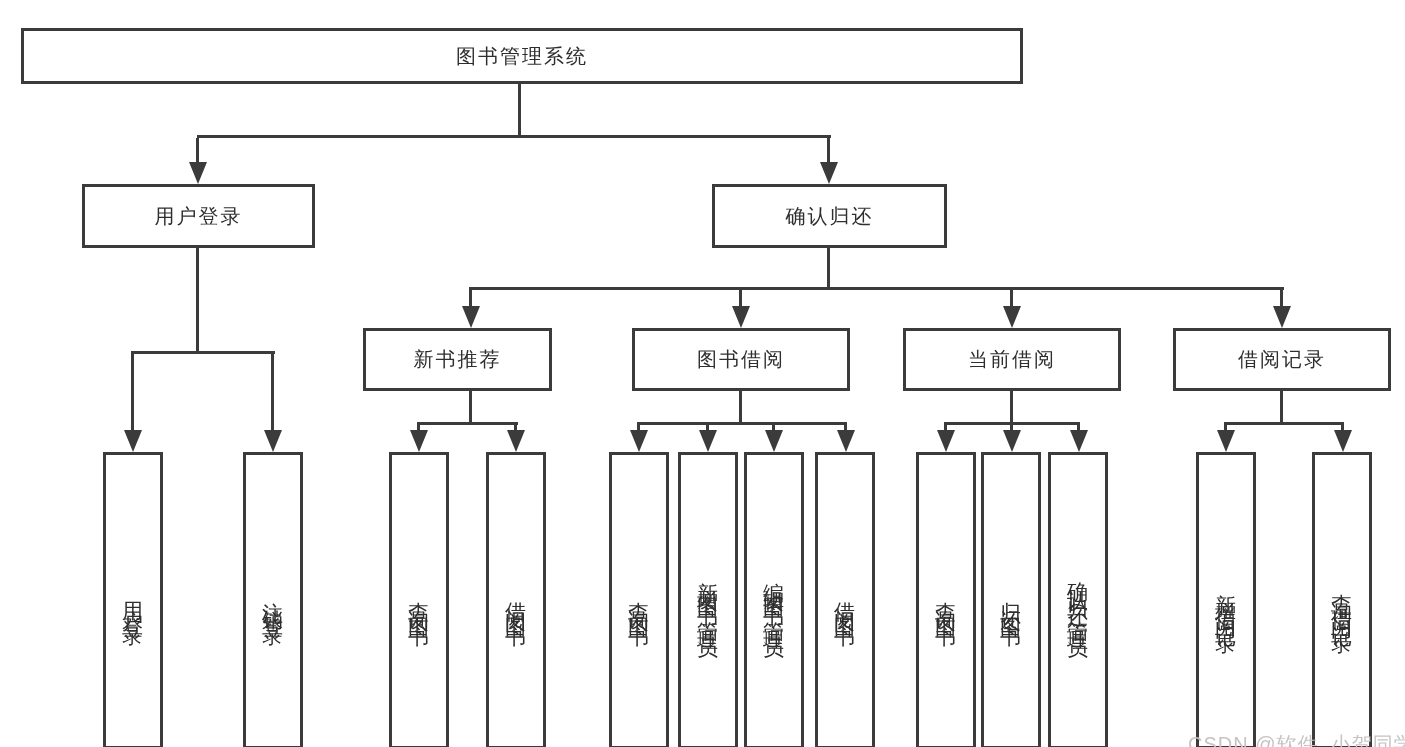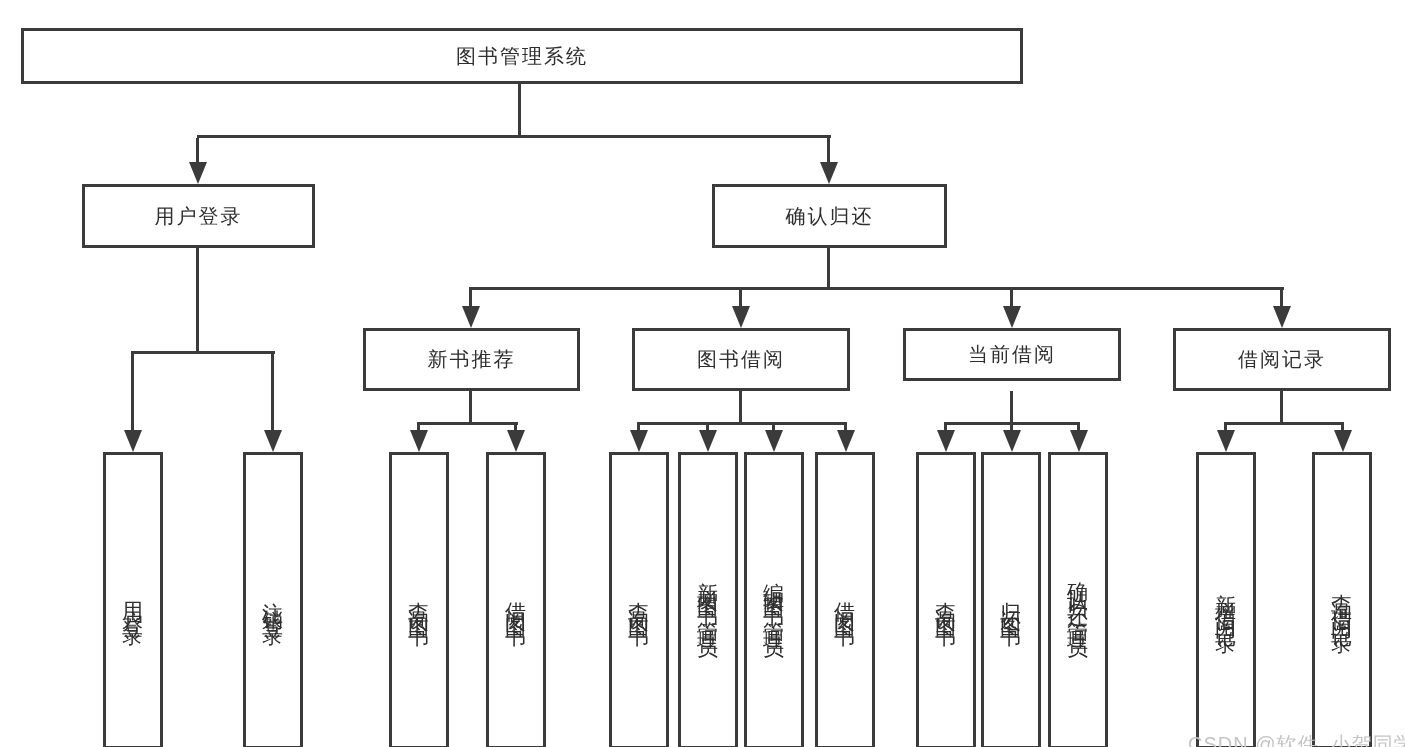--- a/index.html
+++ b/index.html
@@ -66,27 +66,27 @@
     <span>图书管理系统</span>
   </div>
 
   <div class="hbox" style="left:82px;top:169px;width:233px;height:64px;">
     <span>用户登录</span>
   </div>
   <div class="hbox" style="left:712px;top:169px;width:235px;height:64px;">
     <span>确认归还</span>
   </div>
 
-  <div class="hbox" style="left:363px;top:313px;width:217px;height:63px;">
+  <div class="hbox" style="left:363px;top:313px;width:189px;height:63px;">
     <span>新书推荐</span>
   </div>
   <div class="hbox" style="left:632px;top:313px;width:218px;height:63px;">
     <span>图书借阅</span>
   </div>
-  <div class="hbox" style="left:903px;top:313px;width:218px;height:53px;">
+  <div class="hbox" style="left:903px;top:313px;width:218px;height:63px;">
     <span>当前借阅</span>
   </div>
   <div class="hbox" style="left:1173px;top:313px;width:218px;height:63px;">
     <span>借阅记录</span>
   </div>
 
   <div class="vbox" style="left:103px;">
     <span class="vtext">用户登录</span>
   </div>
   <div class="vbox" style="left:243px;">

